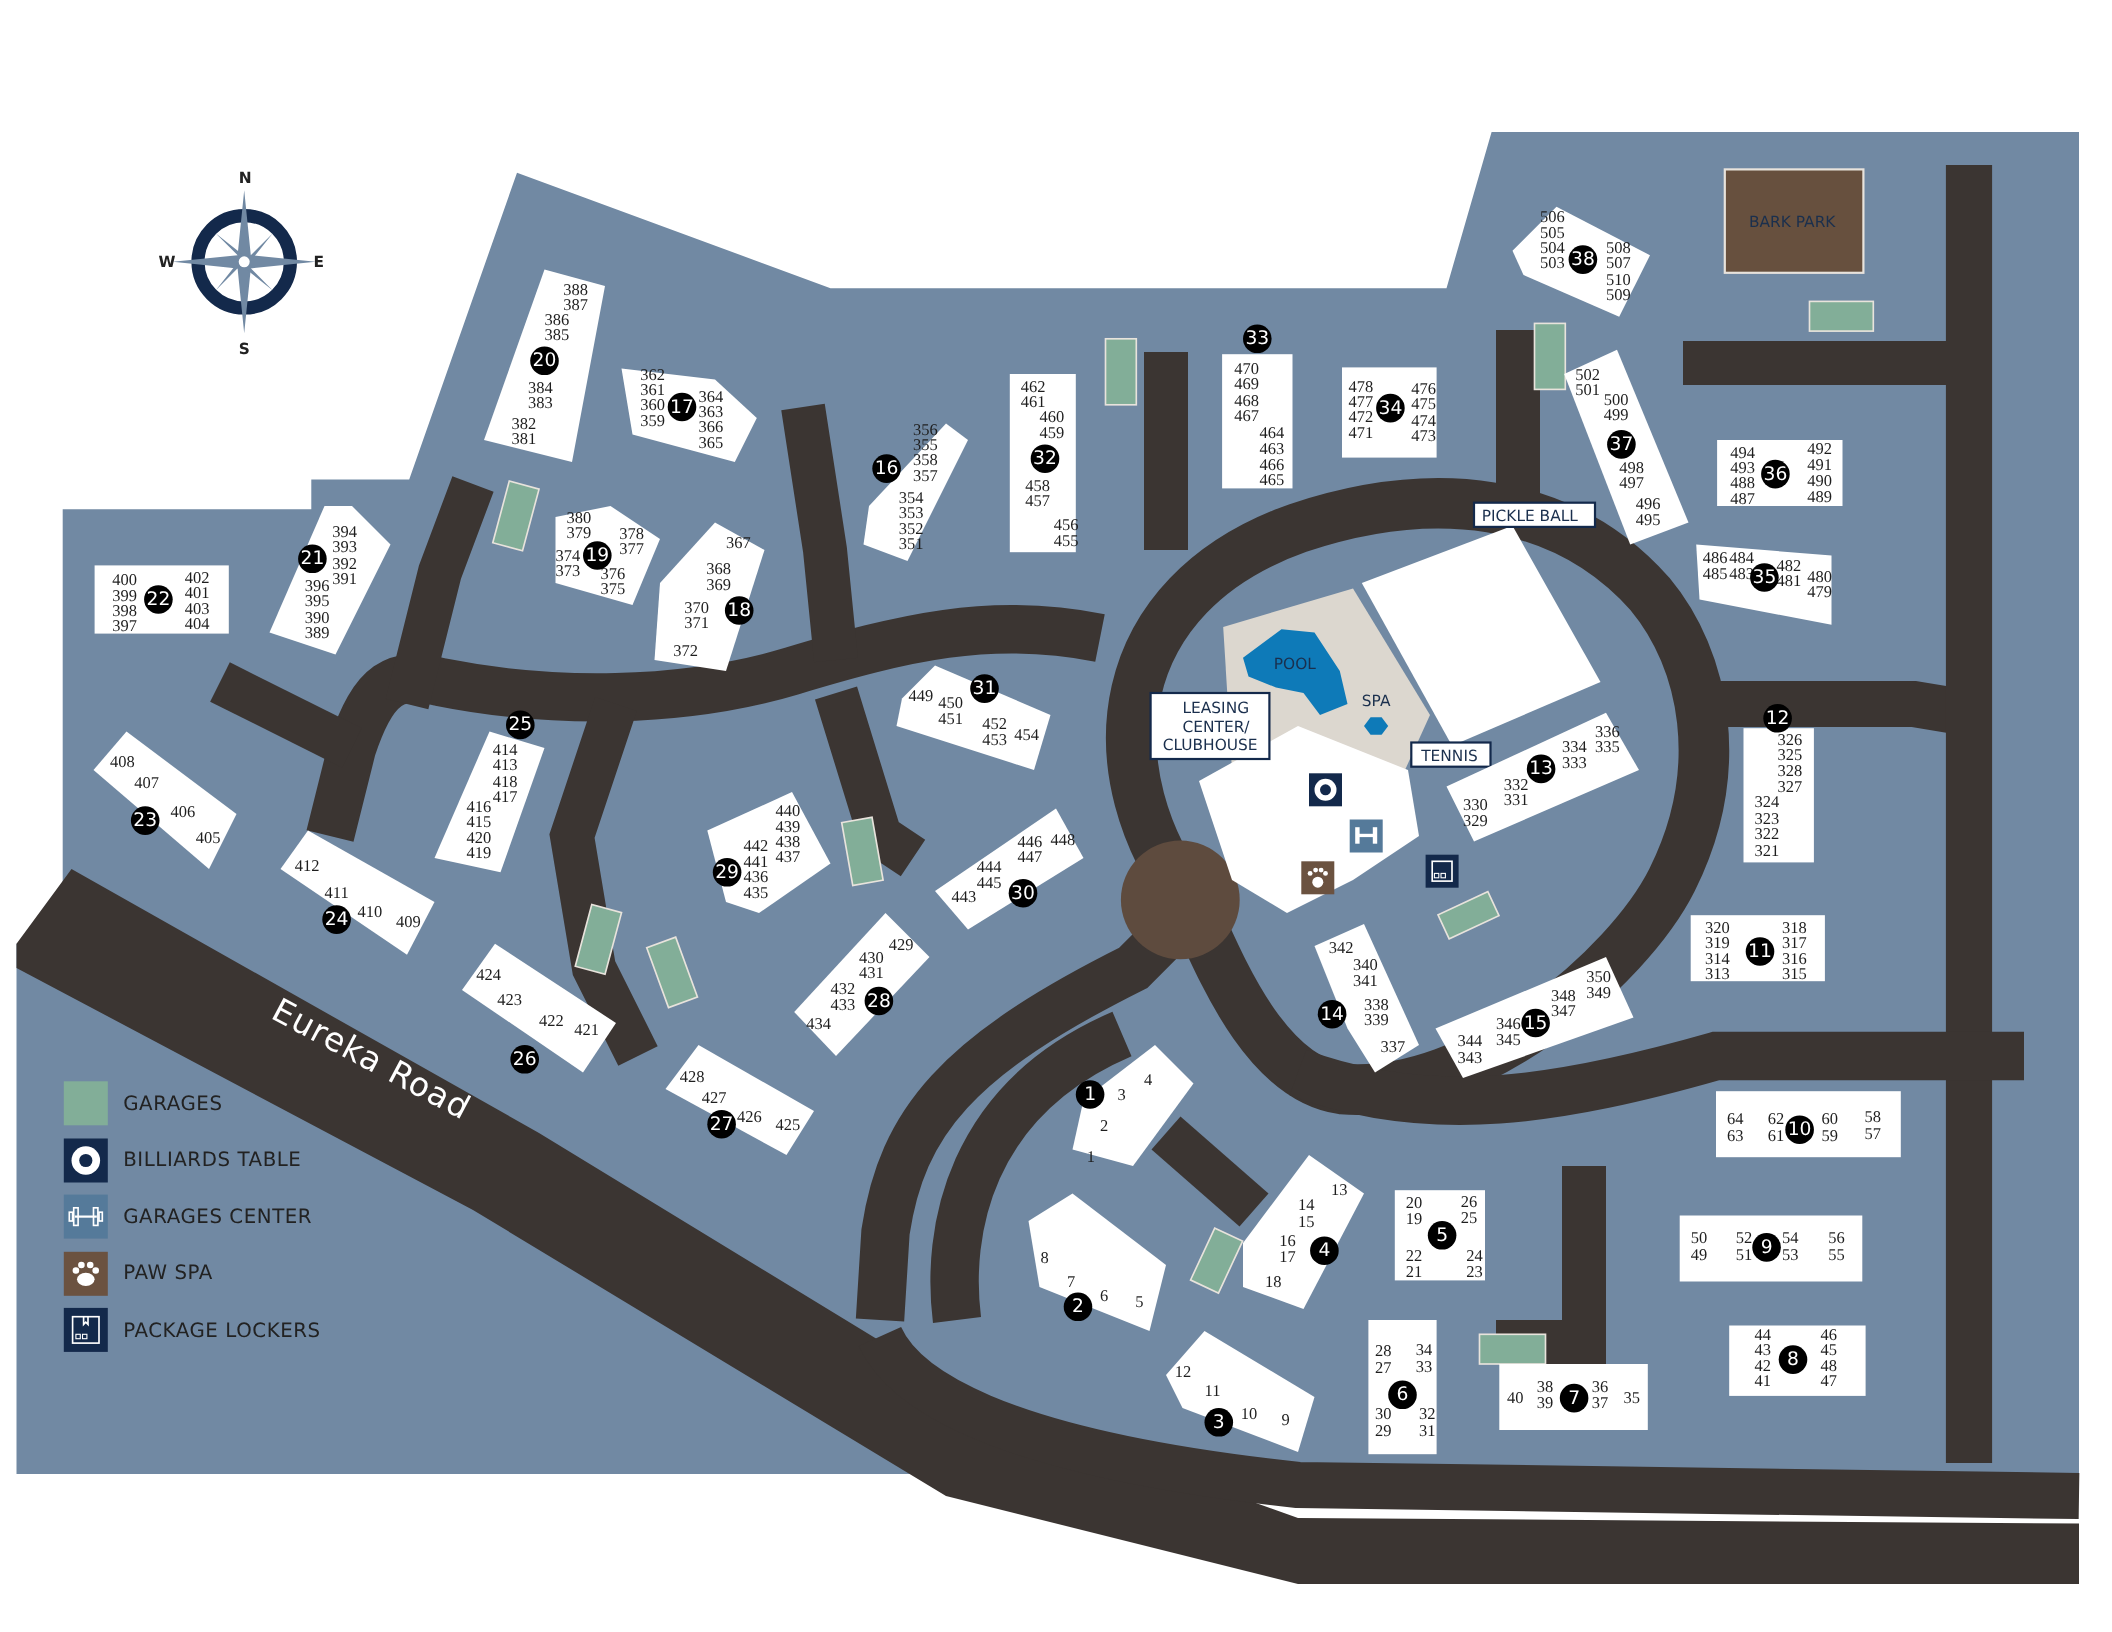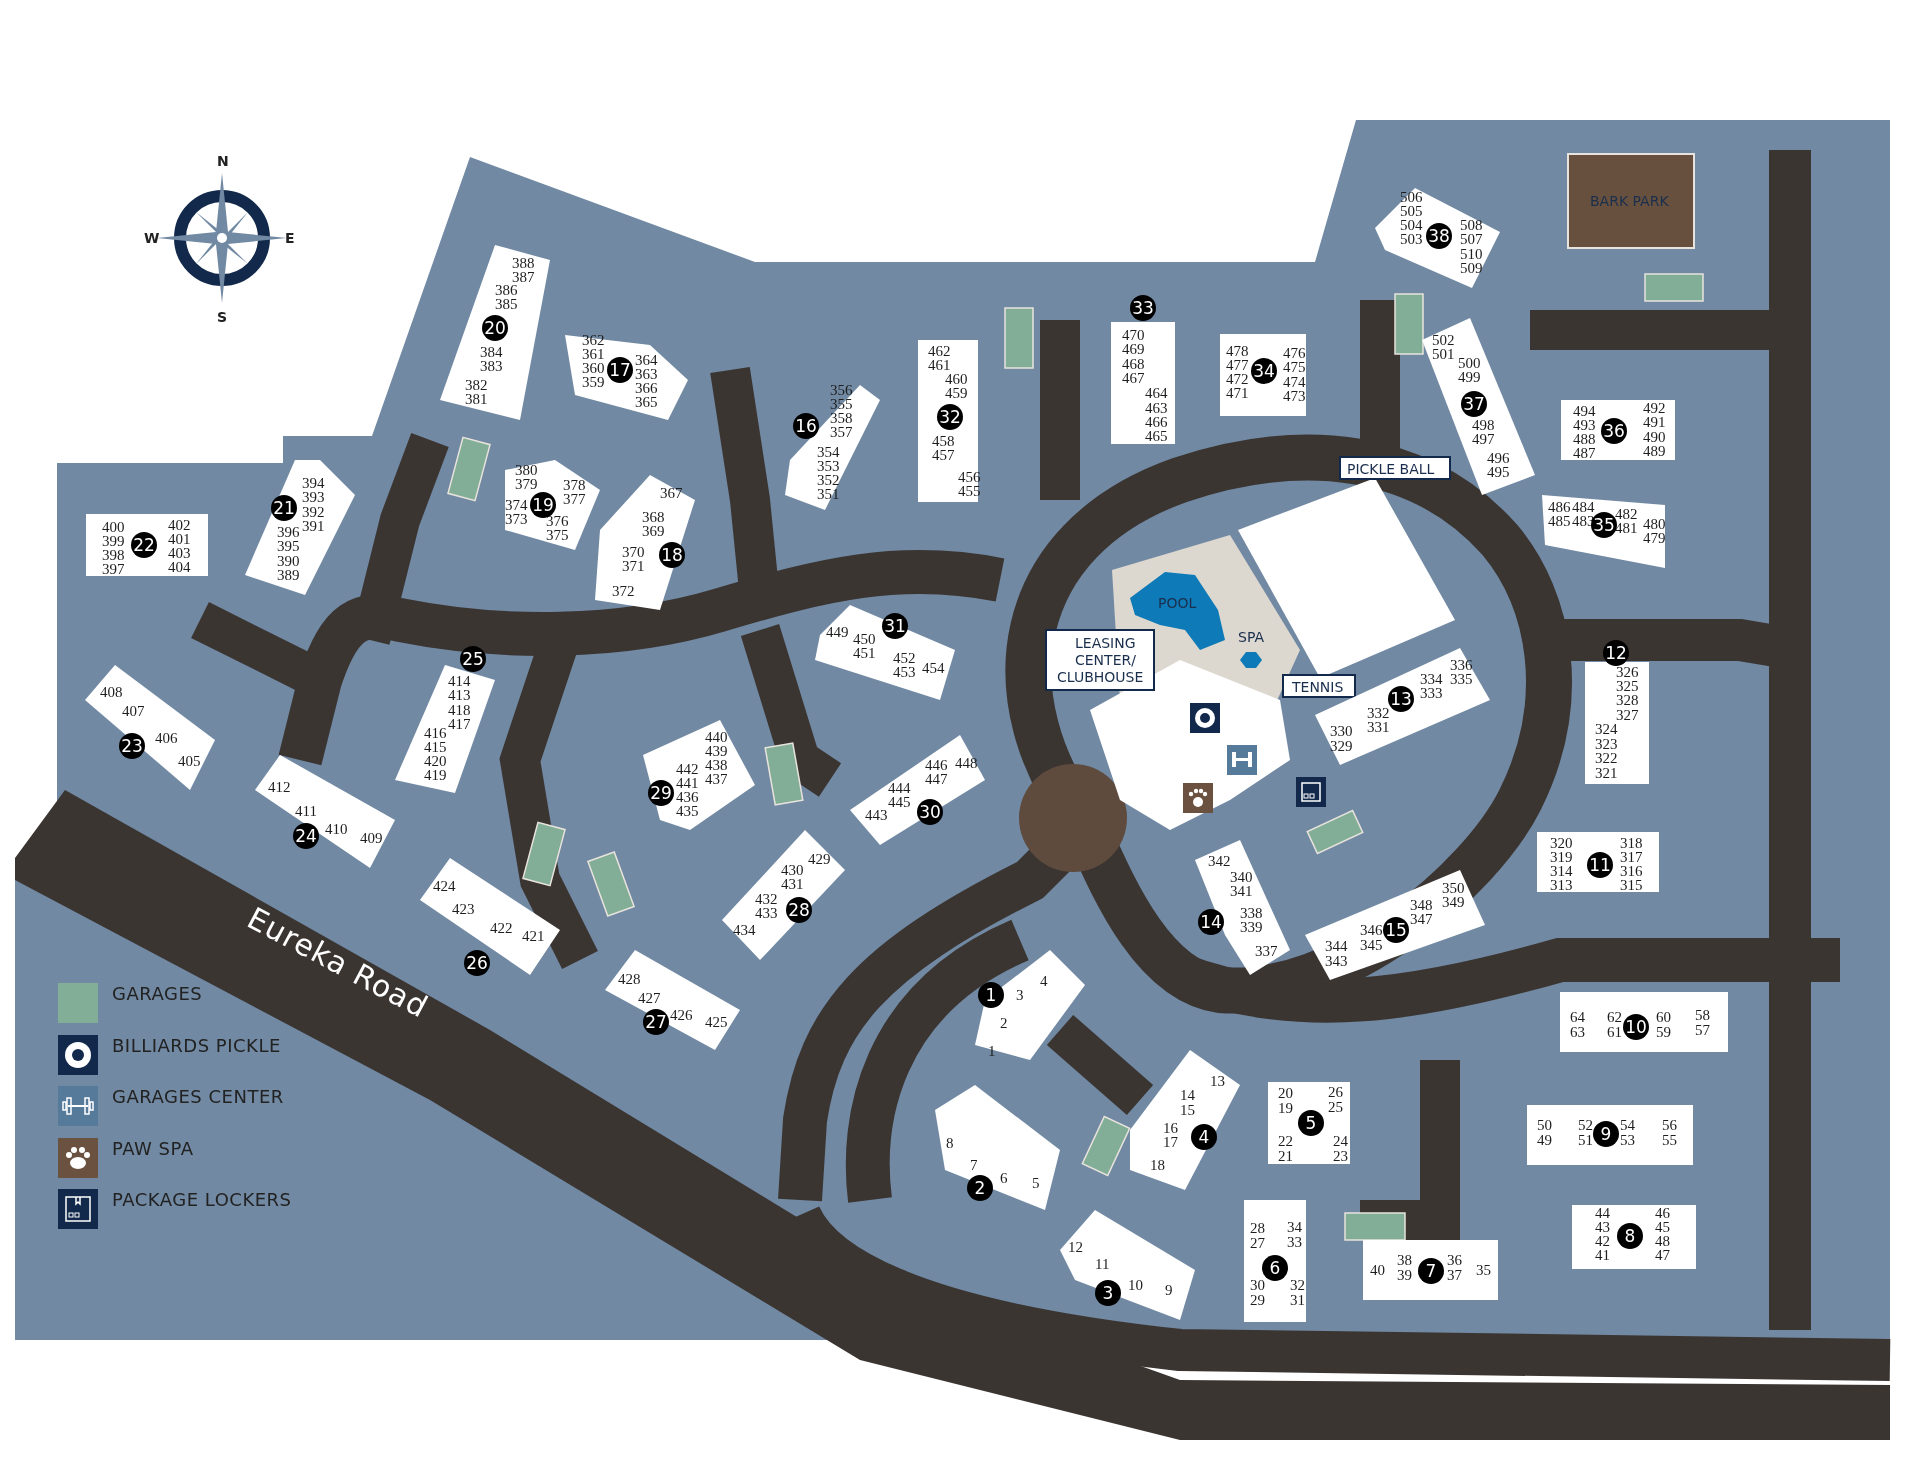--- a/index.html
+++ b/index.html
@@ -2,21 +2,21 @@
 <html><head>
 <meta charset="utf-8">
 <style>
   html,body{margin:0;padding:0;background:#ffffff;}
   body{width:1920px;height:1484px;position:relative;overflow:hidden;font-family:"DejaVu Serif",serif;}
   #map{position:absolute;left:0;top:0;width:1920px;height:1484px;}
   .unit{font-family:"Liberation Serif","DejaVu Serif",serif;font-size:15px;fill:#1e1e1e;}
   .bnum{font-family:"DejaVu Sans",sans-serif;font-size:17px;fill:#ffffff;text-anchor:middle;dominant-baseline:central;}
   .amen-label{font-family:"DejaVu Sans",sans-serif;font-size:14px;fill:#1a2f4d;}
   .legend{position:absolute;left:58px;top:983px;}
-  .legend-item{display:flex;height:40px;margin-bottom:11.5px;}
+  .legend-item{display:flex;align-items:center;height:40px;margin-bottom:11.5px;}
   .legend-swatch{width:40px;height:40px;display:flex;align-items:center;justify-content:center;box-sizing:border-box;}
   .legend-label{margin-left:14px;font-family:"DejaVu Sans",sans-serif;font-size:18px;letter-spacing:0.5px;color:#222;}
   .compass-letter{font-family:"DejaVu Sans",sans-serif;font-size:14px;font-weight:bold;fill:#222;}
   .road-label{font-family:"DejaVu Sans",sans-serif;font-size:30px;fill:#ffffff;letter-spacing:1px;}
 </style>
 </head>
 <body>
 
 <svg id="map" viewBox="0 0 1920 1484" xmlns="http://www.w3.org/2000/svg">
 
@@ -588,21 +588,21 @@
     <div class="legend-swatch" style="background:#82ae98;"></div>
     <span class="legend-label">GARAGES</span>
   </div>
   <div class="legend-item">
     <div class="legend-swatch" style="background:#13294b;">
       <svg width="40" height="40">
           <circle cx="20" cy="20" r="13" fill="#fff"></circle>
           <circle cx="20" cy="20" r="6" fill="#13294b"></circle>
         </svg>
     </div>
-    <span class="legend-label">BILLIARDS PICKLE</span>
+    <span class="legend-label">BILLIARDS TABLE</span>
   </div>
   <div class="legend-item">
     <div class="legend-swatch" style="background:#557a9a;">
       <svg width="40" height="40">
           <rect x="10" y="19" width="20" height="2" fill="#fff"></rect>
           <rect x="9" y="12" width="4" height="16" fill="none" stroke="#fff" stroke-width="1.5"></rect>
           <rect x="27" y="12" width="4" height="16" fill="none" stroke="#fff" stroke-width="1.5"></rect>
           <rect x="5" y="16" width="3" height="8" fill="none" stroke="#fff" stroke-width="1.5"></rect>
           <rect x="32" y="16" width="3" height="8" fill="none" stroke="#fff" stroke-width="1.5"></rect>
         </svg>

